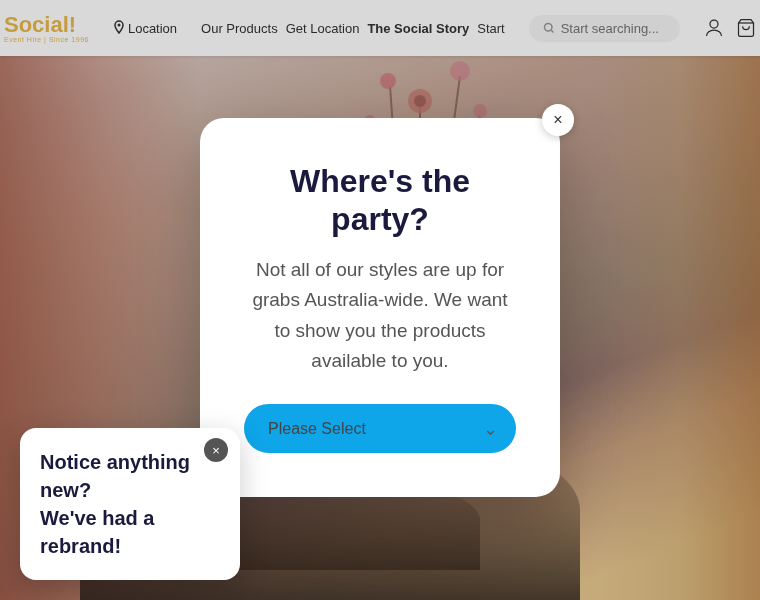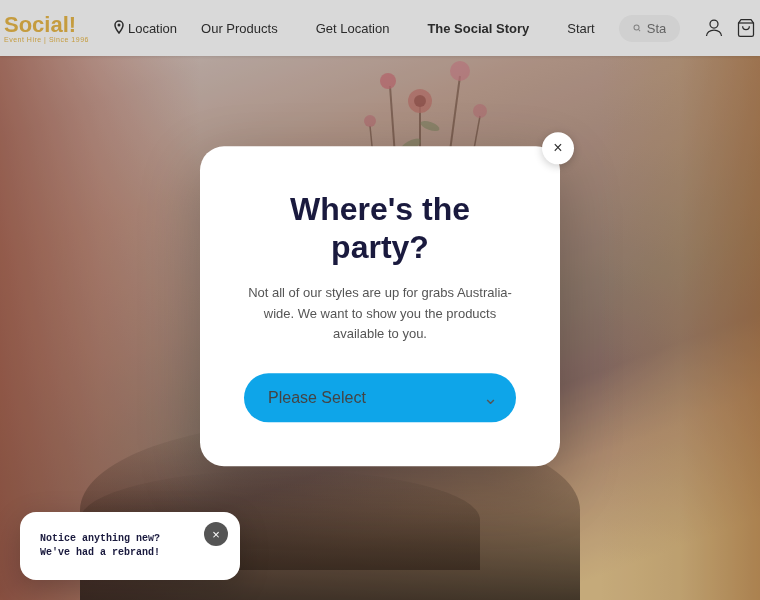--- a/index.html
+++ b/index.html
@@ -48,21 +48,21 @@
       align-items: center;
       gap: 3px;
       font-size: 13px;
       color: #333;
       cursor: pointer;
     }
 
     .nav-links {
       display: flex;
       align-items: flex-start;
-      gap: 38px;
+      gap: 8px;
       flex: 1;
     }
 
     .nav-link {
       font-size: 13px;
       color: #333;
       cursor: pointer;
       white-space: nowrap;
     }
 
@@ -224,21 +224,21 @@
 
     .modal-title {
       font-size: 32px;
       font-weight: 800;
       color: #1a1a3e;
       margin-bottom: 16px;
       line-height: 1.2;
     }
 
     .modal-desc {
-      font-size: 13px;
+      font-size: 19px;
       color: #555;
       line-height: 1.6;
       margin-bottom: 28px;
     }
 
     .modal-select {
       width: 100%;
       background: #f0f0f0;
       border: none;
       border-radius: 50px;
@@ -306,25 +306,24 @@
       border: none;
       cursor: pointer;
       display: flex;
       align-items: center;
       justify-content: center;
       color: white;
       font-size: 13px;
     }
 
     .bottom-popup-text {
-      font-size: 10px;
+      font-size: 20px;
       font-weight: 800;
       color: #1a1a3e;
       line-height: 1.4;
-      font-family: Liberation Mono, monospace;
     }
 
     
     .search-icon-svg {
       width: 14px;
       height: 14px;
       fill: none;
       stroke: #999;
       stroke-width: 2;
     }

